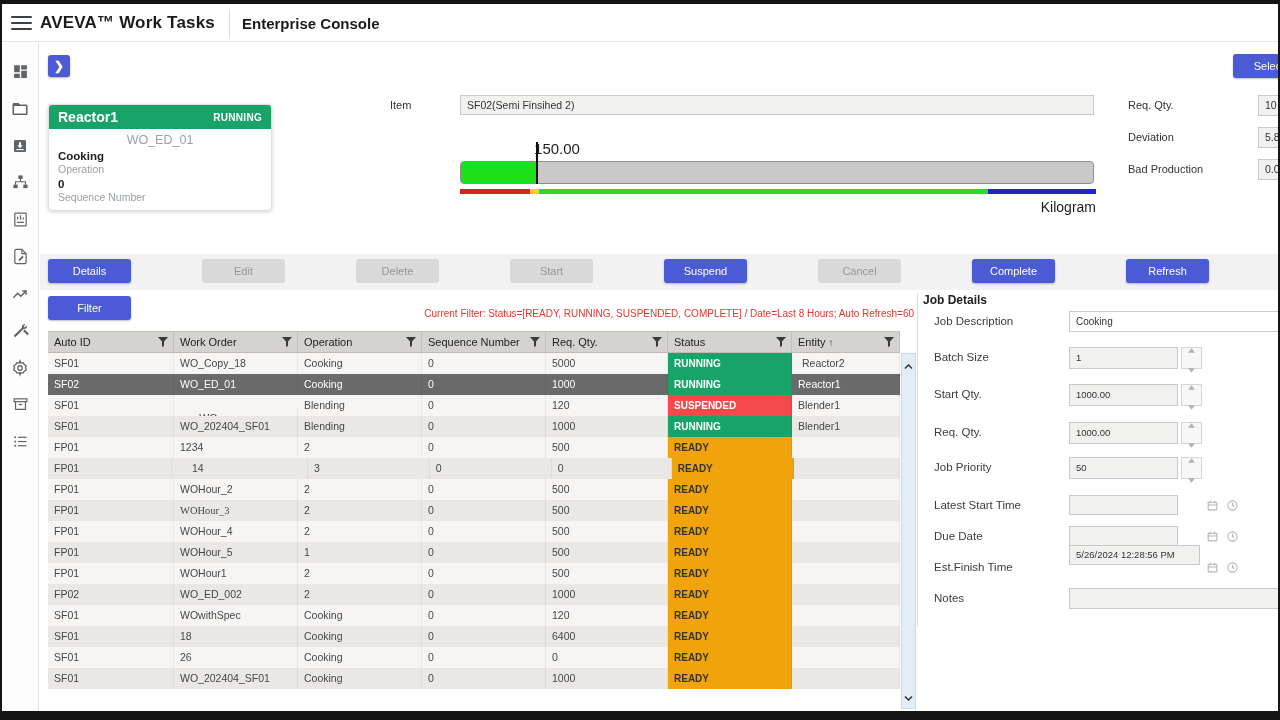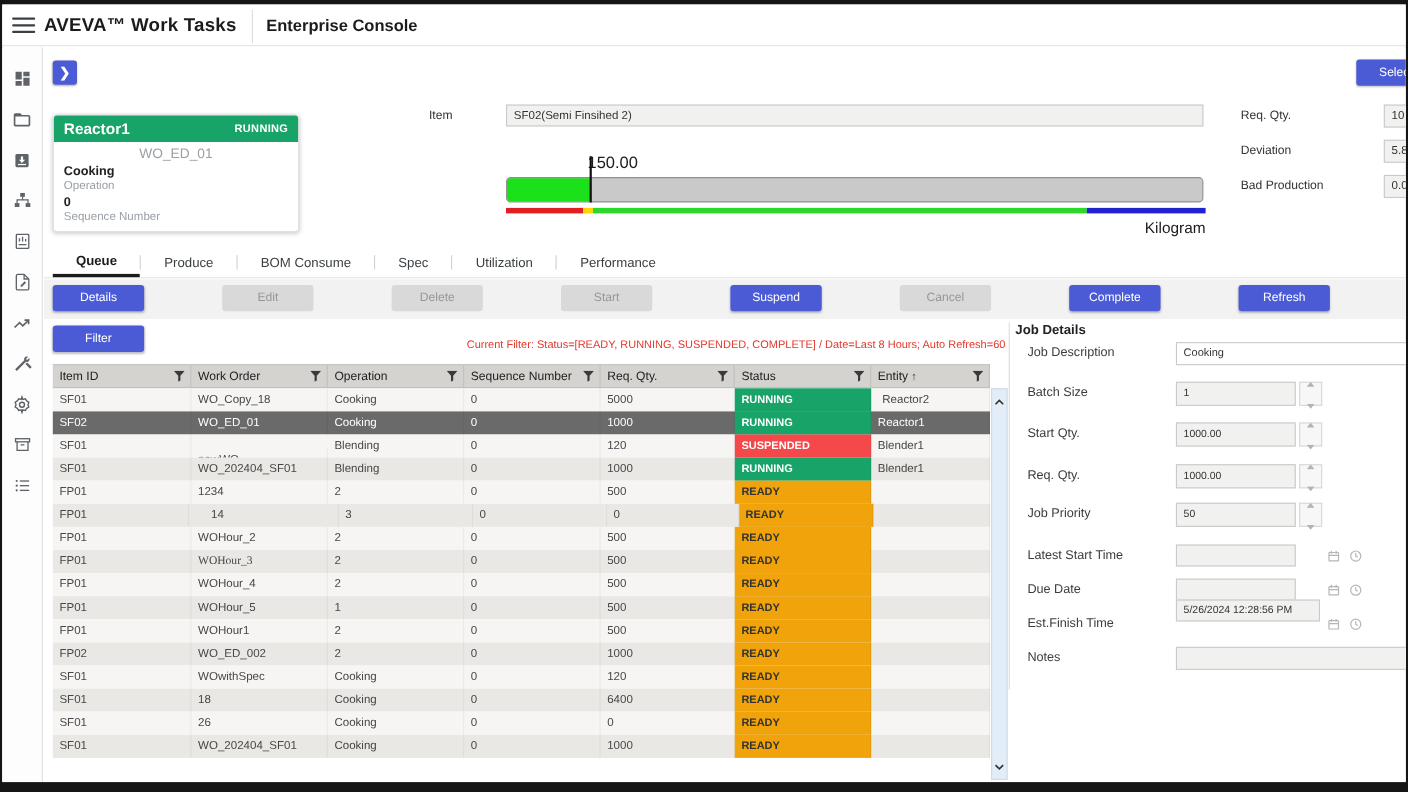--- a/index.html
+++ b/index.html
@@ -250,53 +250,40 @@
 
       <div id="metrics">
           <div class="metric-label" style="top: 56px;">Req. Qty.</div>
           <div class="metric-input" style="top: 52px;">10</div>
           <div class="metric-label" style="top: 88px;">Deviation</div>
           <div class="metric-input" style="top: 84px;">5.8</div>
           <div class="metric-label" style="top: 120px;">Bad Production</div>
           <div class="metric-input" style="top: 116px;">0.0</div>
         </div>
 
-      <div class="tabs" id="tabs">
-          <div class="tab active">Queue</div>
-          <div class="tab-sep"></div>
-          <div class="tab">Produce</div>
-          <div class="tab-sep"></div>
-          <div class="tab">BOM Consume</div>
-          <div class="tab-sep"></div>
-          <div class="tab">Spec</div>
-          <div class="tab-sep"></div>
-          <div class="tab">Utilization</div>
-          <div class="tab-sep"></div>
-          <div class="tab">Performance</div>
-        </div>
 
       <div class="actions-band"></div>
       <div class="actions" id="actions">
           <div class="btn primary">Details</div>
           <div class="btn disabled">Edit</div>
           <div class="btn disabled">Delete</div>
           <div class="btn disabled">Start</div>
           <div class="btn primary">Suspend</div>
           <div class="btn disabled">Cancel</div>
           <div class="btn primary">Complete</div>
           <div class="btn primary">Refresh</div>
         </div>
 
       <div class="btn primary filter-btn">Filter</div>
       <div class="filter-note">Current Filter: Status=[READY, RUNNING, SUSPENDED, COMPLETE] / Date=Last 8 Hours; Auto Refresh=60</div>
 
       <div class="table-wrap">
         <div class="thead" id="thead">
             <div class="th" style="width: 126px;">
-              <span class="lbl">Item ID</span>
+              <span class="lbl">Auto ID</span>
               <span class="funnel">
                 <svg width="10" height="10" viewBox="0 0 10 10">
                   <path d="M0 0h10L6 4.5V9L4 10V4.5z" fill="#3a3a3a"></path>
                 </svg>
               </span>
             </div>
             <div class="th" style="width: 124px;">
               <span class="lbl">Work Order</span>
               <span class="funnel">
                 <svg width="10" height="10" viewBox="0 0 10 10">

